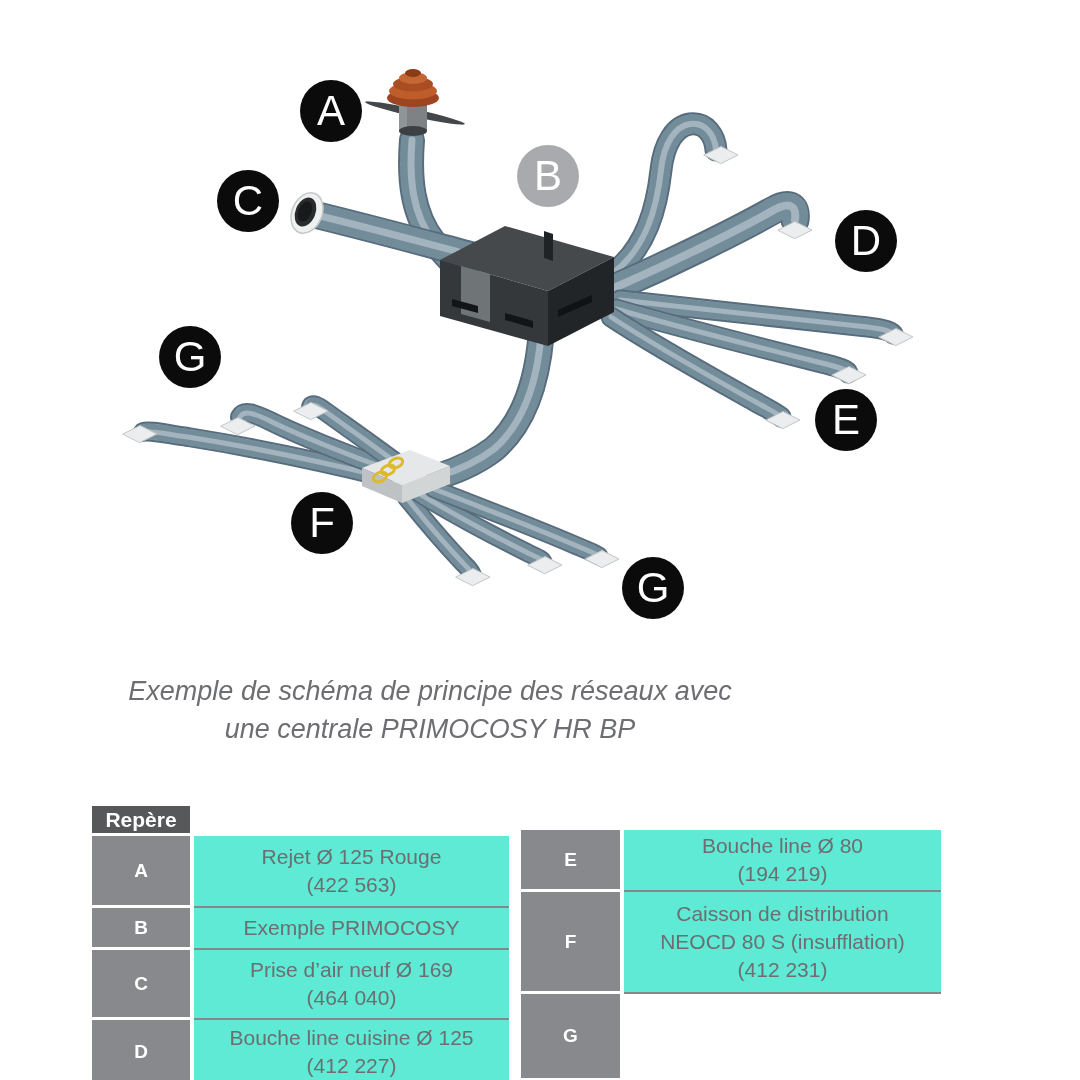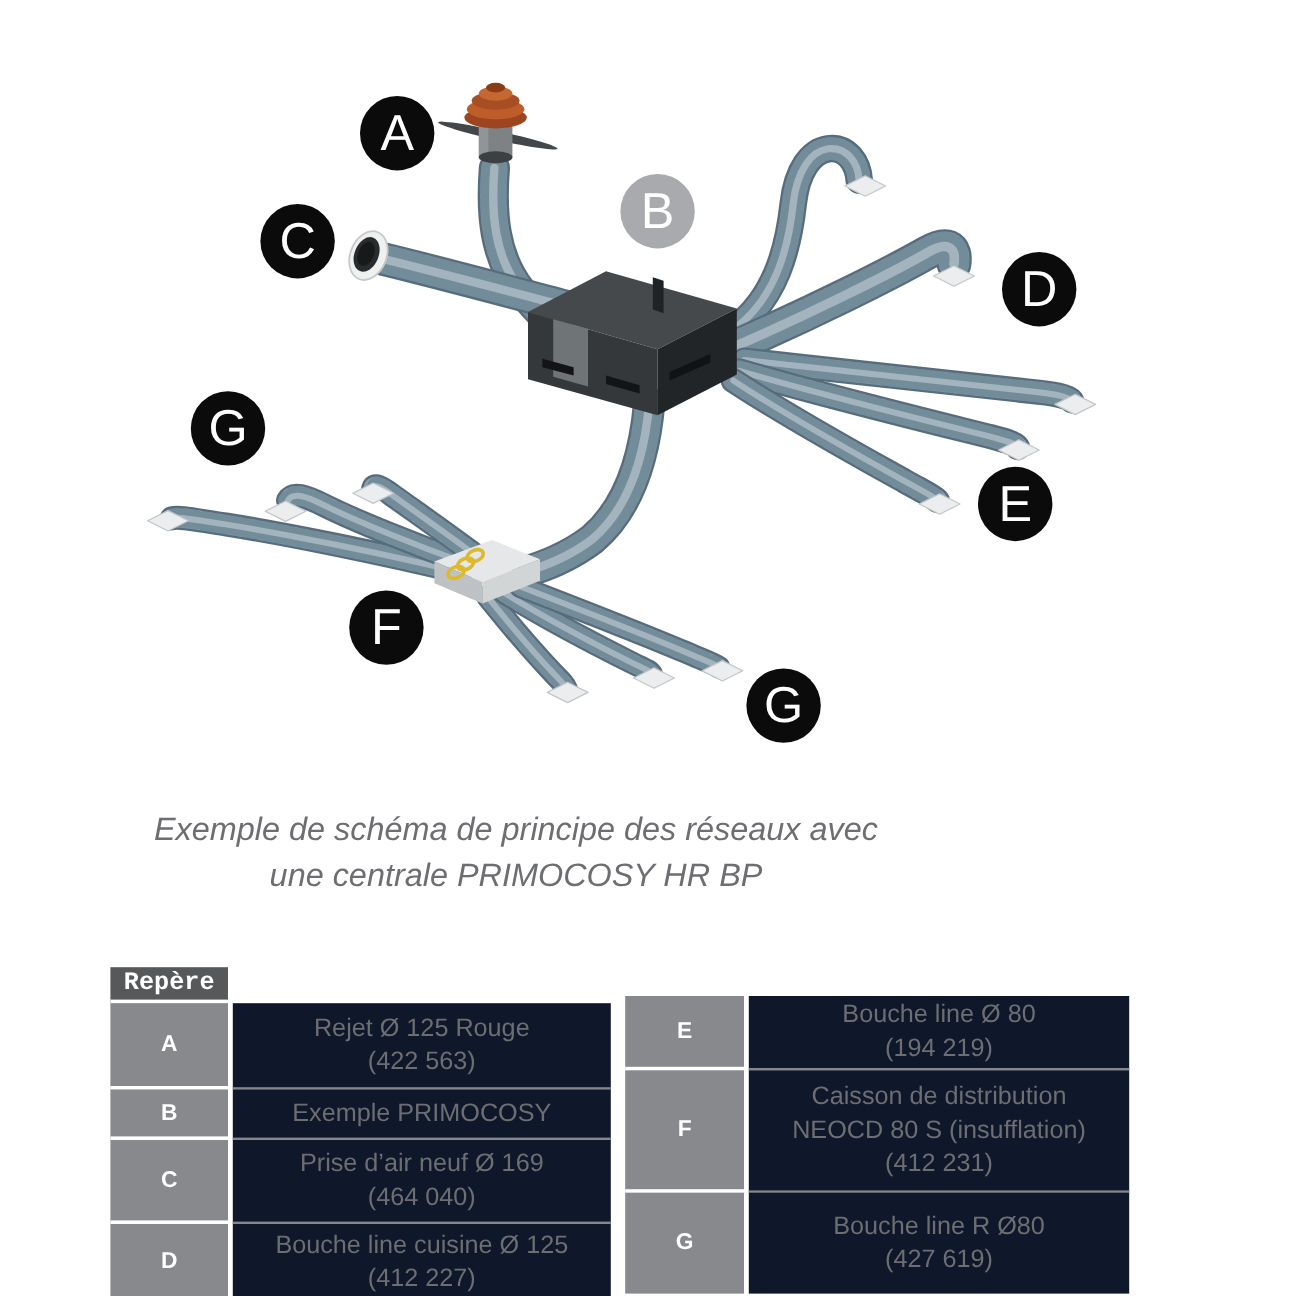--- a/index.html
+++ b/index.html
@@ -17,21 +17,21 @@
   .badge.gray{background:#a8aaad;}
   .caption{position:absolute;left:0;top:672px;width:860px;text-align:center;font-style:italic;
            font-size:27px;line-height:38px;color:#6d6e71;white-space:pre-line;}
   .tbl{position:absolute;display:flex;flex-direction:column;}
   .tbl-left{left:92px;top:806px;width:417px;}
   .tbl-right{left:521px;top:830px;width:420px;}
   .trow{display:flex;box-sizing:border-box;flex:none;}
   .ref-col{width:98px;flex:none;background:#87898c;color:#fff;font-weight:bold;font-size:19px;
            display:flex;align-items:center;justify-content:center;box-sizing:border-box;}
   .tbl-right .ref-col{width:99px;}
-  .des-col{flex:1;margin-left:4px;background:#0f172a;color:#6d6e71;font-size:21px;line-height:28px;
+  .des-col{flex:1;margin-left:4px;background:#5eead4;color:#6d6e71;font-size:21px;line-height:28px;
            display:flex;align-items:center;justify-content:center;text-align:center;
            white-space:pre-line;box-sizing:border-box;}
   .thead .ref-col,.thead .des-col{background:#57585a;color:#fff;font-weight:bold;font-size:21px;}
   .gap-b{border-bottom:3px solid #fff;}
   .sep-b{border-bottom:2px solid #85878a;}
 </style>
 </head>
 <body>
 
 <div class="page">
@@ -201,21 +201,21 @@
   <div class="badge" style="left:835px;top:210px;">D</div>
   <div class="badge" style="left:815px;top:389px;">E</div>
   <div class="badge" style="left:291px;top:492px;">F</div>
   <div class="badge" style="left:159px;top:326px;">G</div>
   <div class="badge" style="left:622px;top:557px;">G</div>
 
   <div class="caption">Exemple de schéma de principe des réseaux avec
 une centrale PRIMOCOSY HR BP</div>
 
   <div class="tbl tbl-left">
-    <div class="trow thead" style="height:30px;font-family:Liberation Mono, monospace;">
+    <div class="trow thead" style="height:30px;">
       <div class="ref-col gap-b">Repère</div>
     </div>
     <div class="trow" style="height:72px;">
       <div class="ref-col gap-b">A</div>
       <div class="des-col sep-b">Rejet Ø 125 Rouge
 (422 563)</div>
     </div>
     <div class="trow" style="height:42px;">
       <div class="ref-col gap-b">B</div>
       <div class="des-col sep-b">Exemple PRIMOCOSY</div>
@@ -239,18 +239,16 @@
 (194 219)</div>
     </div>
     <div class="trow" style="height:102px;">
       <div class="ref-col gap-b">F</div>
       <div class="des-col sep-b">Caisson de distribution
 NEOCD 80 S (insufflation)
 (412 231)</div>
     </div>
     <div class="trow" style="height:84px;">
       <div class="ref-col">G</div>
-      <div class="des-col">Bouche line R Ø80
-(427 619)</div>
     </div>
   </div>
 
 </div>
 
 </body></html>

